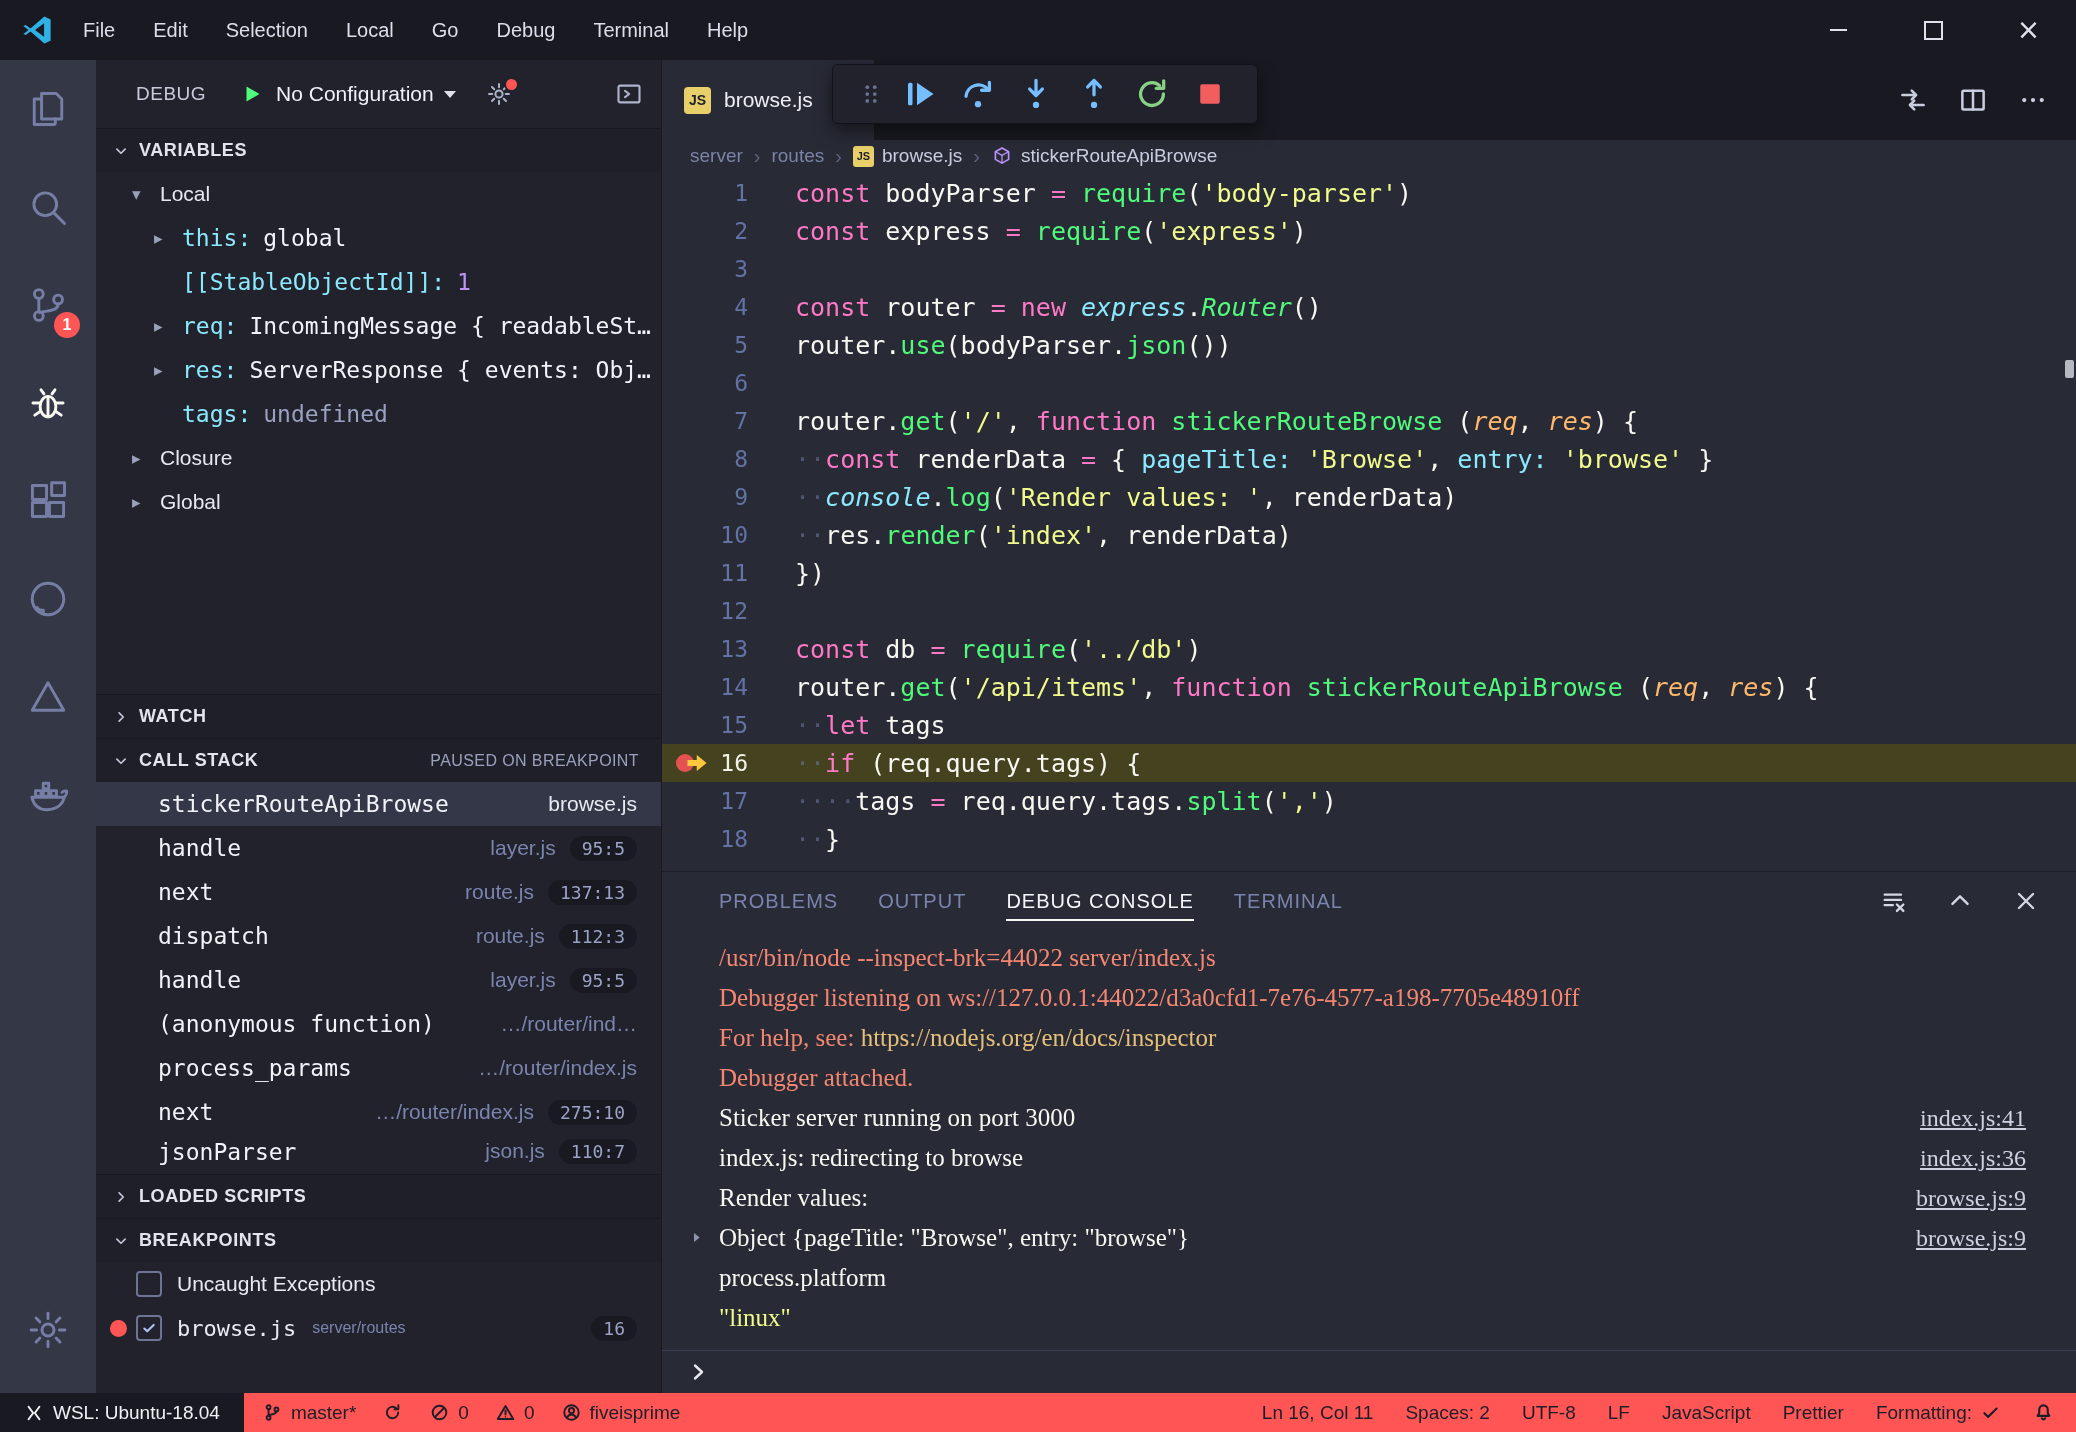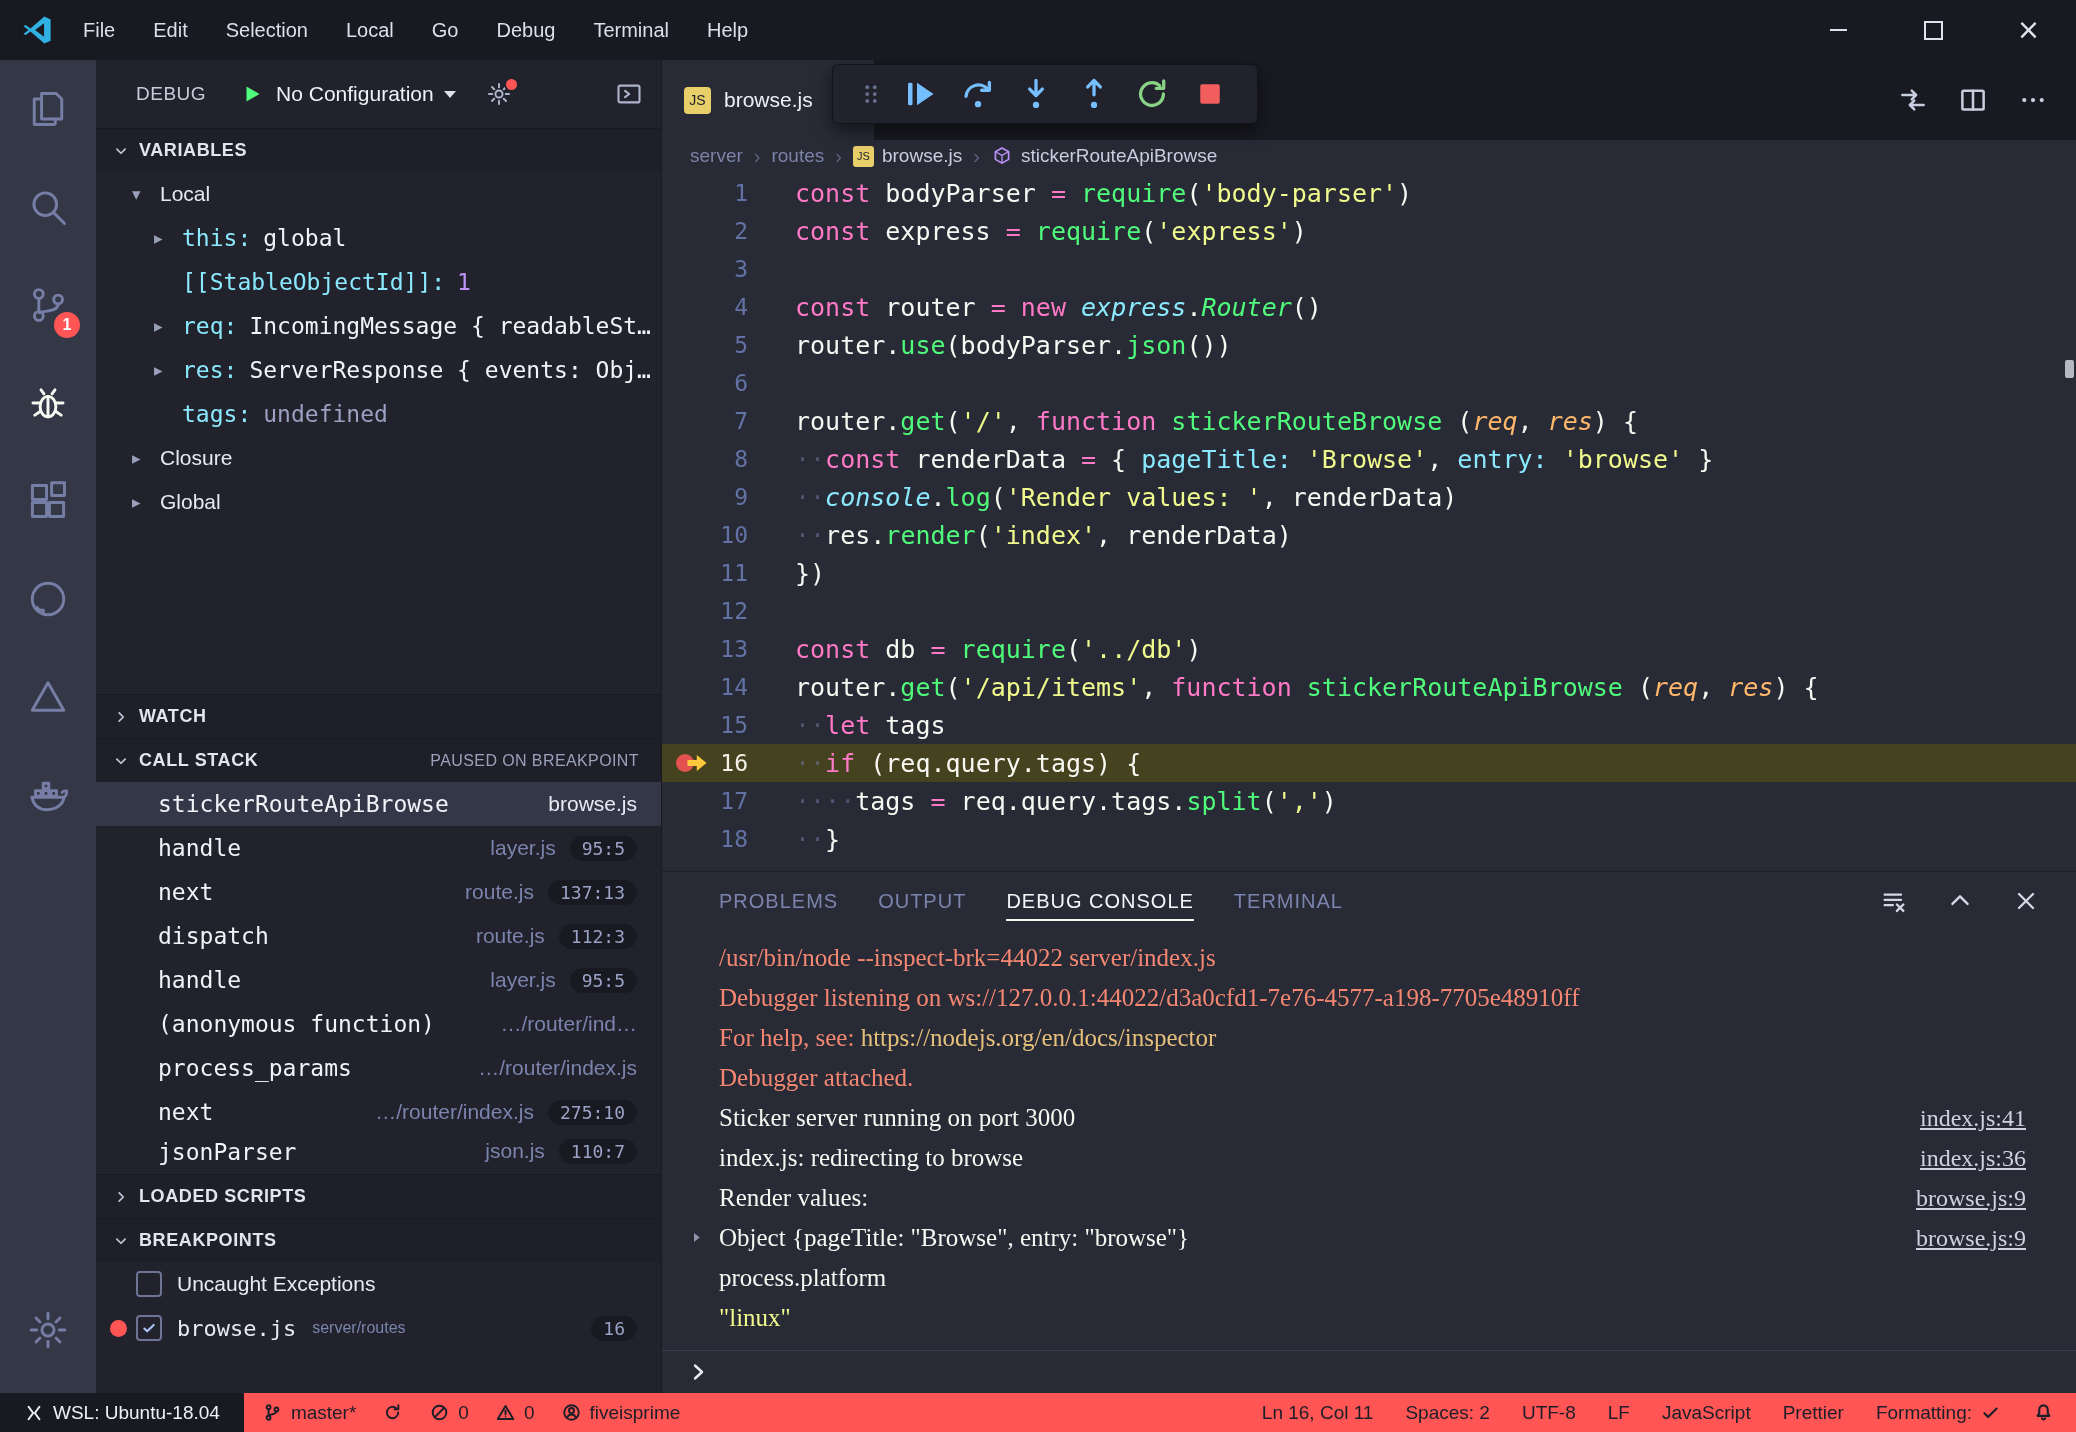--- a/index.html
+++ b/index.html
@@ -65,21 +65,21 @@
   .cb{width:22px;height:22px;border:2px solid #6d7494;border-radius:4px;margin-right:15px;flex:none;display:flex;align-items:center;justify-content:center;color:#a9c4f5;}
   .bp-label{font-family:"Liberation Sans",sans-serif;font-size:21px;color:#e8eaf2;}
   .bp-label.mono{font-family:"DejaVu Sans Mono",monospace;font-size:22px;}
   .bp-detail{color:#7b84ad;font-size:16px;margin-left:16px;font-family:"Liberation Sans",sans-serif;}
   .bp .fbadge{margin-left:auto;}
 
   
   .main{position:absolute;left:662px;top:60px;width:1414px;height:1333px;background:#282a36;}
   .tabstrip{position:absolute;left:0;top:0;width:100%;height:80px;background:#191a21;display:flex;}
   .tab{width:212px;height:80px;background:#282a36;display:flex;align-items:center;padding:0 22px;box-sizing:border-box;gap:13px;flex:none;}
-  .jsbadge{width:27px;height:27px;border-radius:4px;background:#e8cf6a;color:#1d1e28;font-weight:normal;font-size:14px;display:flex;align-items:center;justify-content:center;flex:none;}
+  .jsbadge{width:27px;height:27px;border-radius:4px;background:#e8cf6a;color:#1d1e28;font-weight:bold;font-size:14px;display:flex;align-items:center;justify-content:center;flex:none;}
   .tab-label{font-size:21px;color:#eef0f6;white-space:nowrap;}
   .ed-actions{margin-left:auto;display:flex;align-items:center;gap:30px;padding-right:28px;color:#c9cde0;}
   .ea-btn{display:flex;}
 
   .dbg-toolbar{position:absolute;left:170px;top:4px;width:424px;height:58px;background:#21222c;border:1px solid #121319;border-radius:6px;box-shadow:0 7px 18px rgba(0,0,0,.5);display:flex;align-items:center;justify-content:center;gap:6px;z-index:6;}
   .dbtn{width:52px;height:48px;display:flex;align-items:center;justify-content:center;border-radius:5px;}
   .t-grip{color:#6a7291;width:34px;}
   .t-continue,.t-step-over,.t-step-into,.t-step-out{color:#75beff;}
   .t-restart{color:#89d185;}
   .t-stop{color:#f25e5e;}

